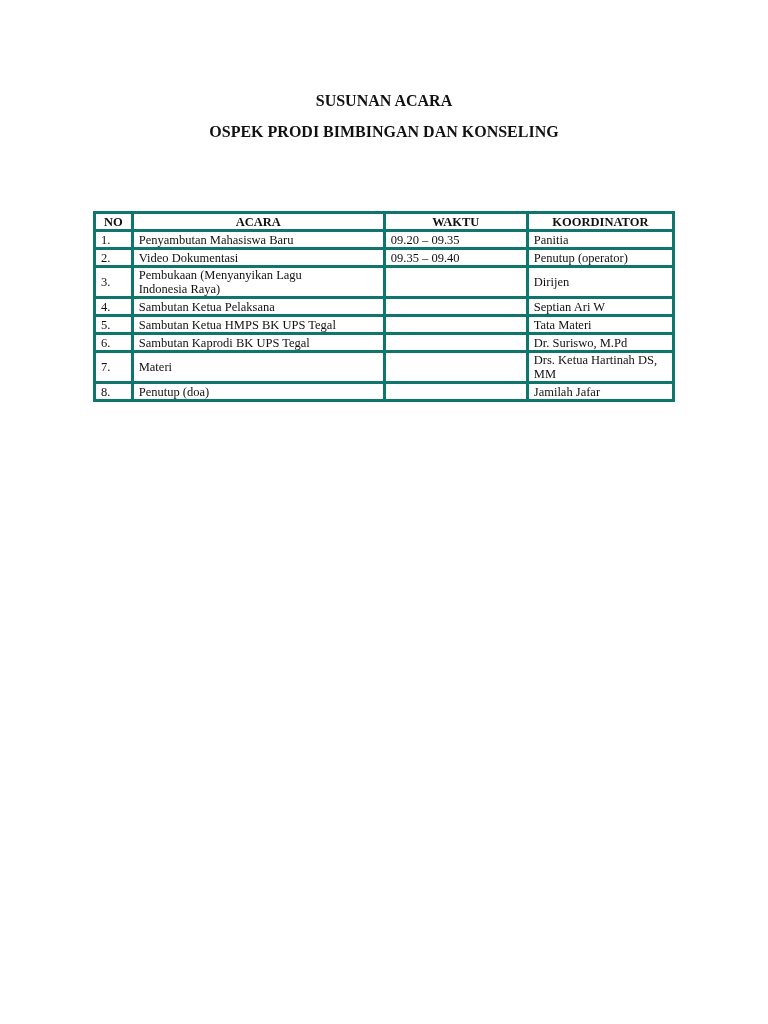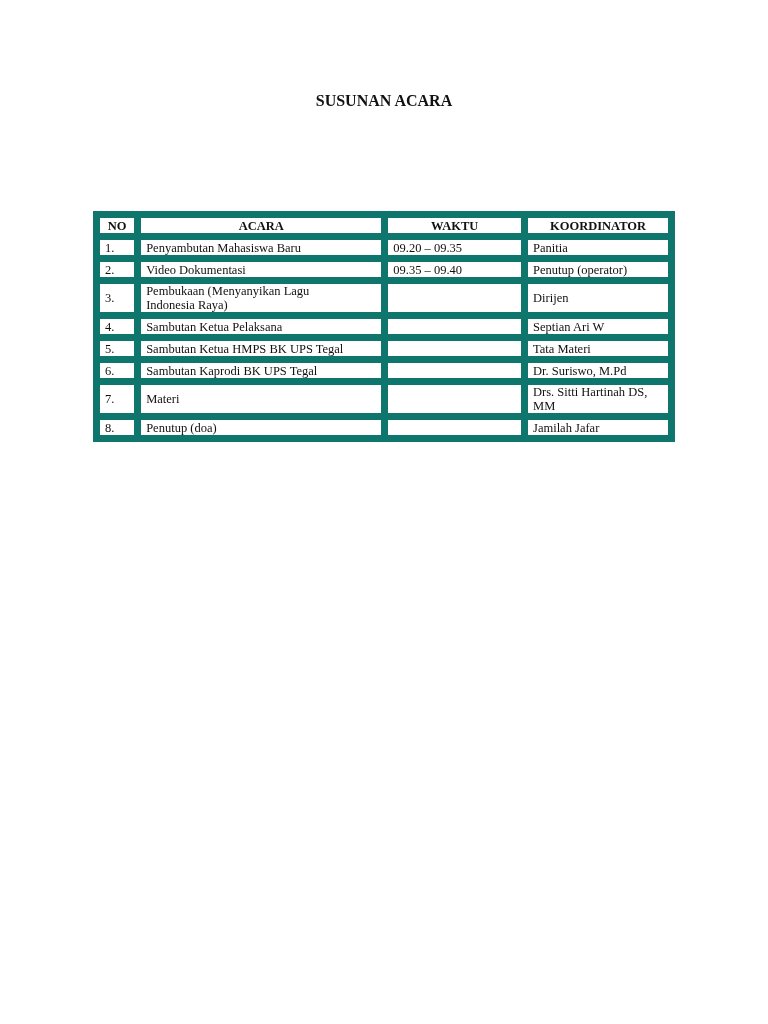--- a/index.html
+++ b/index.html
@@ -2,33 +2,34 @@
 <html><head>
 <meta charset="utf-8">
 <style>
   html, body { margin: 0; padding: 0; background: #ffffff; }
   body { width: 768px; height: 1024px; position: relative; overflow: hidden;
          font-family: "Liberation Serif", "DejaVu Serif", serif; color: #111; }
   .titles { position: absolute; top: 86px; left: 0; width: 768px; text-align: center; }
   .title-line { font-weight: bold; font-size: 16px; line-height: 30.5px; margin: 0; }
   table.schedule { position: absolute; left: 93px; top: 211px; width: 582px;
                    border-collapse: collapse; font-size: 12.5px; line-height: 14px; }
-  table.schedule th, table.schedule td { border: 7px solid #0f766e; padding: 0 5px; vertical-align: middle; }
+  table.schedule th, table.schedule td { border: 3px solid #0f766e; padding: 0 5px; vertical-align: middle; }
   table.schedule th { font-weight: bold; text-align: center; height: 15px; }
   table.schedule td { height: 15px; }
   .c-no { width: 25px; }
   .c-acara { width: 244px; }
   .c-waktu { width: 134px; margin-left: 47px; }
   .c-koor { width: 135px; }
 </style>
 </head>
 <body>
 
 <div class="titles">
   <p class="title-line">SUSUNAN ACARA</p>
+  <p class="title-line">OSPEK PRODI BIMBINGAN DAN KONSELING</p>
 </div>
 
 <table class="schedule">
   <thead>
     <tr>
       <th class="c-no">NO</th>
       <th class="c-acara">ACARA</th>
       <th class="c-waktu">WAKTU</th>
       <th class="c-koor">KOORDINATOR</th>
     </tr>
@@ -67,21 +68,21 @@
     <tr>
       <td>6.</td>
       <td>Sambutan Kaprodi BK UPS Tegal</td>
       <td></td>
       <td>Dr. Suriswo, M.Pd</td>
     </tr>
     <tr style="height:30px">
       <td>7.</td>
       <td>Materi</td>
       <td></td>
-      <td>Drs. Sitti Hartinah DS, MM</td>
+      <td>Drs. Ketua Hartinah DS, MM</td>
     </tr>
     <tr>
       <td>8.</td>
       <td>Penutup (doa)</td>
       <td></td>
       <td>Jamilah Jafar</td>
     </tr>
   </tbody>
 </table>
 

